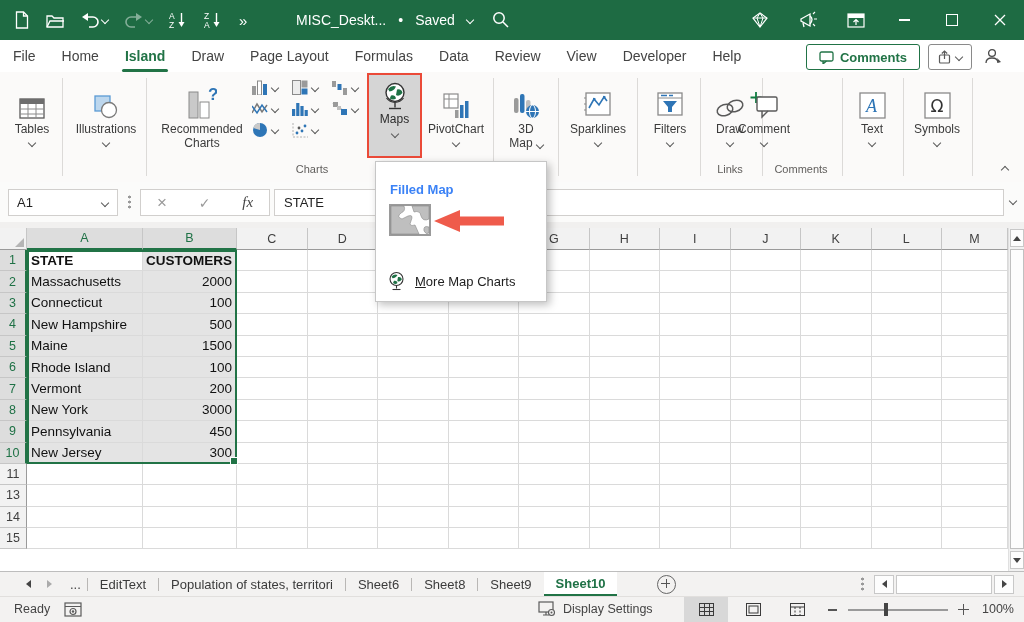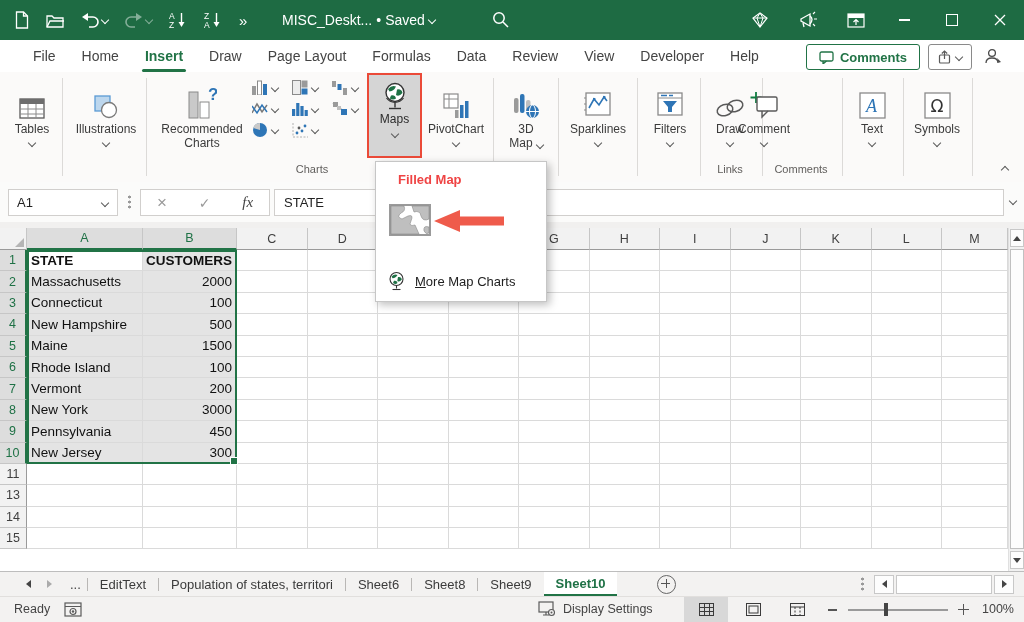--- a/index.html
+++ b/index.html
@@ -7,29 +7,29 @@
        font-family:"Liberation Sans","DejaVu Sans",sans-serif;-webkit-font-smoothing:antialiased;}
   svg{display:block}
   .chev{display:inline-block;width:5px;height:5px;border-right:1.4px solid #5a5a5a;border-bottom:1.4px solid #5a5a5a;transform:rotate(45deg);}
   .chev.up{transform:rotate(-135deg);}
   .chev.white{border-color:#fff;}
   
   .titlebar{position:absolute;top:0;left:0;width:1024px;height:40px;background:#1E6B43;color:#fff;}
   .qat{position:absolute;left:14px;top:0;height:40px;display:flex;align-items:center;gap:17px;}
   .qat .qi{display:flex;align-items:center;gap:3px;}
   .qat .dim{opacity:.45;}
-  .tb-file{position:absolute;left:282px;top:0;height:40px;display:flex;align-items:center;gap:4px;font-size:14px;}
+  .tb-file{position:absolute;left:296px;top:0;height:40px;display:flex;align-items:center;gap:12px;font-size:14px;}
   .tb-search{position:absolute;left:492px;top:11px;}
   .tb-right{position:absolute;right:0;top:0;height:40px;display:flex;align-items:center;}
   .tb-right .wbtn{width:48px;height:40px;display:flex;align-items:center;justify-content:center;}
   .min-glyph{display:inline-block;width:11px;height:2px;background:#fff;}
   .max-glyph{display:inline-block;width:10px;height:10px;border:1.4px solid #fff;}
   
   .tabrow{position:absolute;top:40px;left:0;width:1024px;height:32px;background:#fff;border-bottom:1px solid #E1DFDD;}
-  .tabs{position:absolute;left:20px;top:0;height:32px;display:flex;align-items:center;justify-content:flex-end;}
+  .tabs{position:absolute;left:0;top:0;height:32px;display:flex;align-items:center;justify-content:flex-end;}
   .rtab{padding:0 13px;font-size:14px;color:#444;height:32px;display:flex;align-items:center;position:relative;}
   .rtab.active{color:#217346;font-weight:700;}
   .rtab.active::after{content:"";position:absolute;left:10px;right:10px;bottom:0;height:3px;background:#217346;border-radius:2px;}
   .comments-btn{position:absolute;left:806px;top:4px;width:112px;height:24px;border:1px solid #217346;border-radius:3px;
     display:flex;align-items:center;justify-content:center;gap:6px;color:#217346;font-size:13px;font-weight:600;background:#fff;}
   .share-btn{position:absolute;left:928px;top:4px;width:42px;height:24px;border:1px solid #8a8a8a;border-radius:3px;
     display:flex;align-items:center;justify-content:center;gap:5px;background:#fff;}
   .person-btn{position:absolute;left:984px;top:8px;}
   
   .ribbon{position:absolute;top:72px;left:0;width:1024px;height:110px;background:#FBFAF9;border-bottom:1px solid #D8D6D4;}
@@ -88,21 +88,21 @@
   .vs-btn{position:absolute;left:1px;width:14px;height:18px;background:#FDFDFD;border:1px solid #C8C8C8;box-sizing:border-box;display:flex;align-items:center;justify-content:center;}
   .vs-thumb{position:absolute;left:1px;width:14px;background:#FDFDFD;border:1px solid #C0C0C0;box-sizing:border-box;}
   .tri{width:0;height:0;}
   .tri.up{border-left:4px solid transparent;border-right:4px solid transparent;border-bottom:5px solid #444;}
   .tri.down{border-left:4px solid transparent;border-right:4px solid transparent;border-top:5px solid #444;}
   .tri.left{border-top:4px solid transparent;border-bottom:4px solid transparent;border-right:5px solid #444;}
   .tri.right{border-top:4px solid transparent;border-bottom:4px solid transparent;border-left:5px solid #444;}
   
   .map-panel{position:absolute;left:375px;top:161px;width:170px;height:139px;background:#fff;border:1px solid #C6C6C6;
     box-shadow:3px 3px 8px rgba(0,0,0,.25);z-index:60;}
-  .mp-title{position:absolute;left:14px;top:10px;font-size:13px;font-weight:700;color:#ef4444;margin-left:8px;}
+  .mp-title{position:absolute;left:14px;top:20px;font-size:13px;font-weight:700;color:#3b82f6;}
   .mp-thumb{position:absolute;left:13px;top:42px;width:42px;height:32px;border:1px solid #9a9a9a;background:#fff;box-sizing:border-box;
     display:flex;align-items:center;justify-content:center;}
   .mp-arrow{position:absolute;left:56px;top:47px;}
   .mp-more{position:absolute;left:12px;bottom:10px;display:flex;align-items:center;gap:10px;font-size:13px;color:#222;}
   .accel{text-decoration:underline;}
   
   .sheetbar{position:absolute;top:571px;left:0;width:1024px;height:25px;background:#F3F2F1;border-top:1px solid #BDBDBD;box-sizing:border-box;
     display:flex;align-items:stretch;font-size:13px;color:#444;}
   .sb-nav{display:flex;align-items:center;gap:16px;padding:0 12px 0 26px;}
   .sb-ell{display:flex;align-items:center;padding:0 6px;color:#444;}
@@ -231,21 +231,21 @@
             <path d="M1,1 L11,11 M11,1 L1,11" stroke="#fff" stroke-width="1.3"></path>
           </svg>
       </span>
     </div>
   </div>
 
   <div class="tabrow">
     <div class="tabs">
         <div class="rtab">File</div>
         <div class="rtab">Home</div>
-        <div class="rtab active">Insert</div>
+        <div class="rtab active">Island</div>
         <div class="rtab">Draw</div>
         <div class="rtab">Page Layout</div>
         <div class="rtab">Formulas</div>
         <div class="rtab">Data</div>
         <div class="rtab">Review</div>
         <div class="rtab">View</div>
         <div class="rtab">Developer</div>
         <div class="rtab">Help</div>
       </div>
     <div class="comments-btn">

